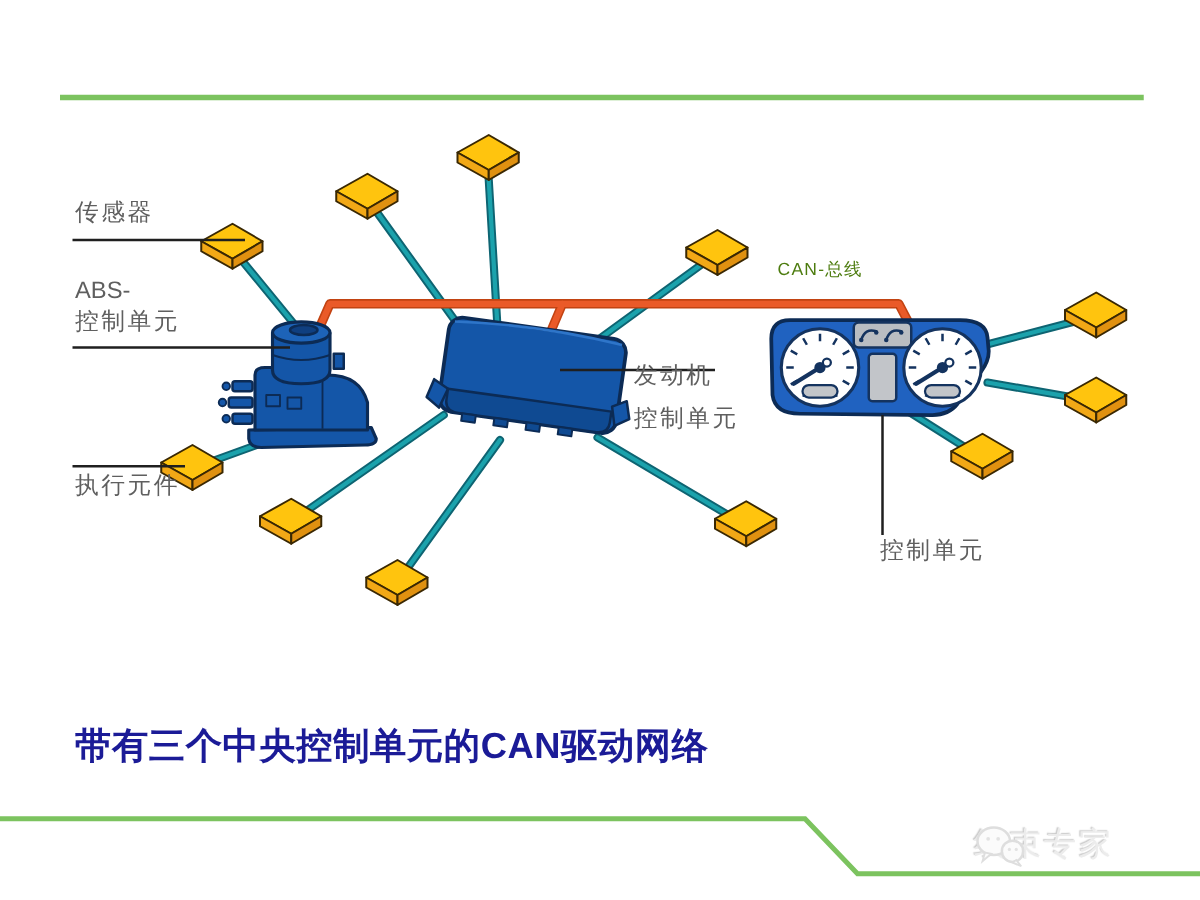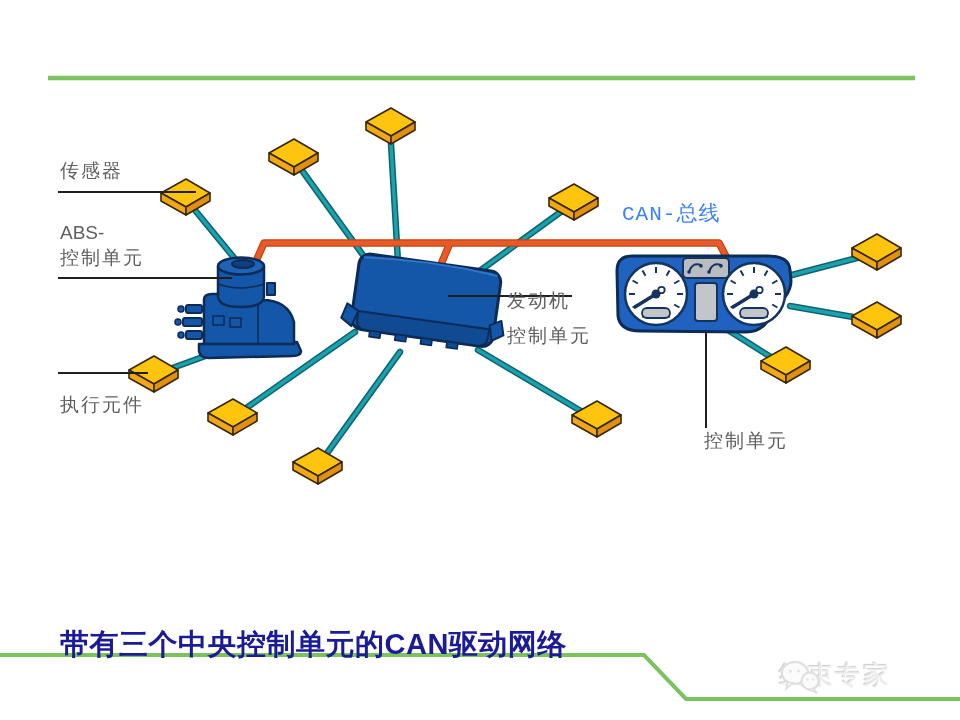--- a/index.html
+++ b/index.html
@@ -5,26 +5,25 @@
   html,body{margin:0;padding:0;background:#888;}
   .slide{
     position:relative;width:960px;height:720px;background:#ffffff;
     overflow:hidden;font-family:"Liberation Sans","DejaVu Sans",sans-serif;
   }
   .slide svg{position:absolute;left:0;top:0;}
   .lbl{
     position:absolute;color:#5f5f5f;font-size:19px;line-height:22px;
     letter-spacing:2px;white-space:nowrap;
   }
-  .lbl.big{font-size:21px;color:#3b82f6;letter-spacing:1px;font-family:Liberation Mono, monospace;}
+  .lbl.big{font-size:14px;color:#4d7c0f;letter-spacing:1px;}
   .title{
     position:absolute;left:60px;top:577px;width:640px;
     color:#1b1b97;font-size:29px;font-weight:bold;letter-spacing:0.5px;
     white-space:nowrap;
-    margin-top:48px;
   }
   .watermark{
     position:absolute;left:779px;top:658px;display:flex;align-items:center;gap:6px;
   }
   .watermark .wm-text{
     color:#ececec;font-size:26px;letter-spacing:2px;
     text-shadow:1px 1px 1px #ffffff,-1px -1px 1px #c9c9c9;
     white-space:nowrap;
   }
 </style>
@@ -121,21 +120,21 @@
     </g>
 
     <path fill="none" stroke="#1f1f1f" stroke-width="2" d="M58,192 L196,192 M58,278 L232,278 M58,373 L148,373 M448,296 L572,296 M706,332 L706,428"></path>
 
     <path fill="none" stroke="#7CC35F" stroke-width="4" d="M0,655 L644,655 L686,699 L960,699"></path>
   </svg>
 
   <div class="lbl" style="left:60px;top:160px;">传感器</div>
   <div class="lbl" style="left:60px;top:222px;letter-spacing:0;">ABS-</div>
   <div class="lbl" style="left:60px;top:247px;">控制单元</div>
-  <div class="lbl" style="left:60px;top:378px;margin-top:16px;">执行元件</div>
+  <div class="lbl" style="left:60px;top:378px;">执行元件</div>
   <div class="lbl big" style="left:622px;top:204px;">CAN-总线</div>
   <div class="lbl" style="left:507px;top:290px;">发动机</div>
   <div class="lbl" style="left:507px;top:325px;">控制单元</div>
   <div class="lbl" style="left:704px;top:430px;">控制单元</div>
 
   <div class="title">带有三个中央控制单元的CAN驱动网络</div>
 
   <div class="watermark">
     <svg width="44" height="38" viewBox="0 0 44 38">
       <ellipse cx="16" cy="15" rx="13" ry="11" fill="#fbfbfb" stroke="#dedede" stroke-width="2"></ellipse>

